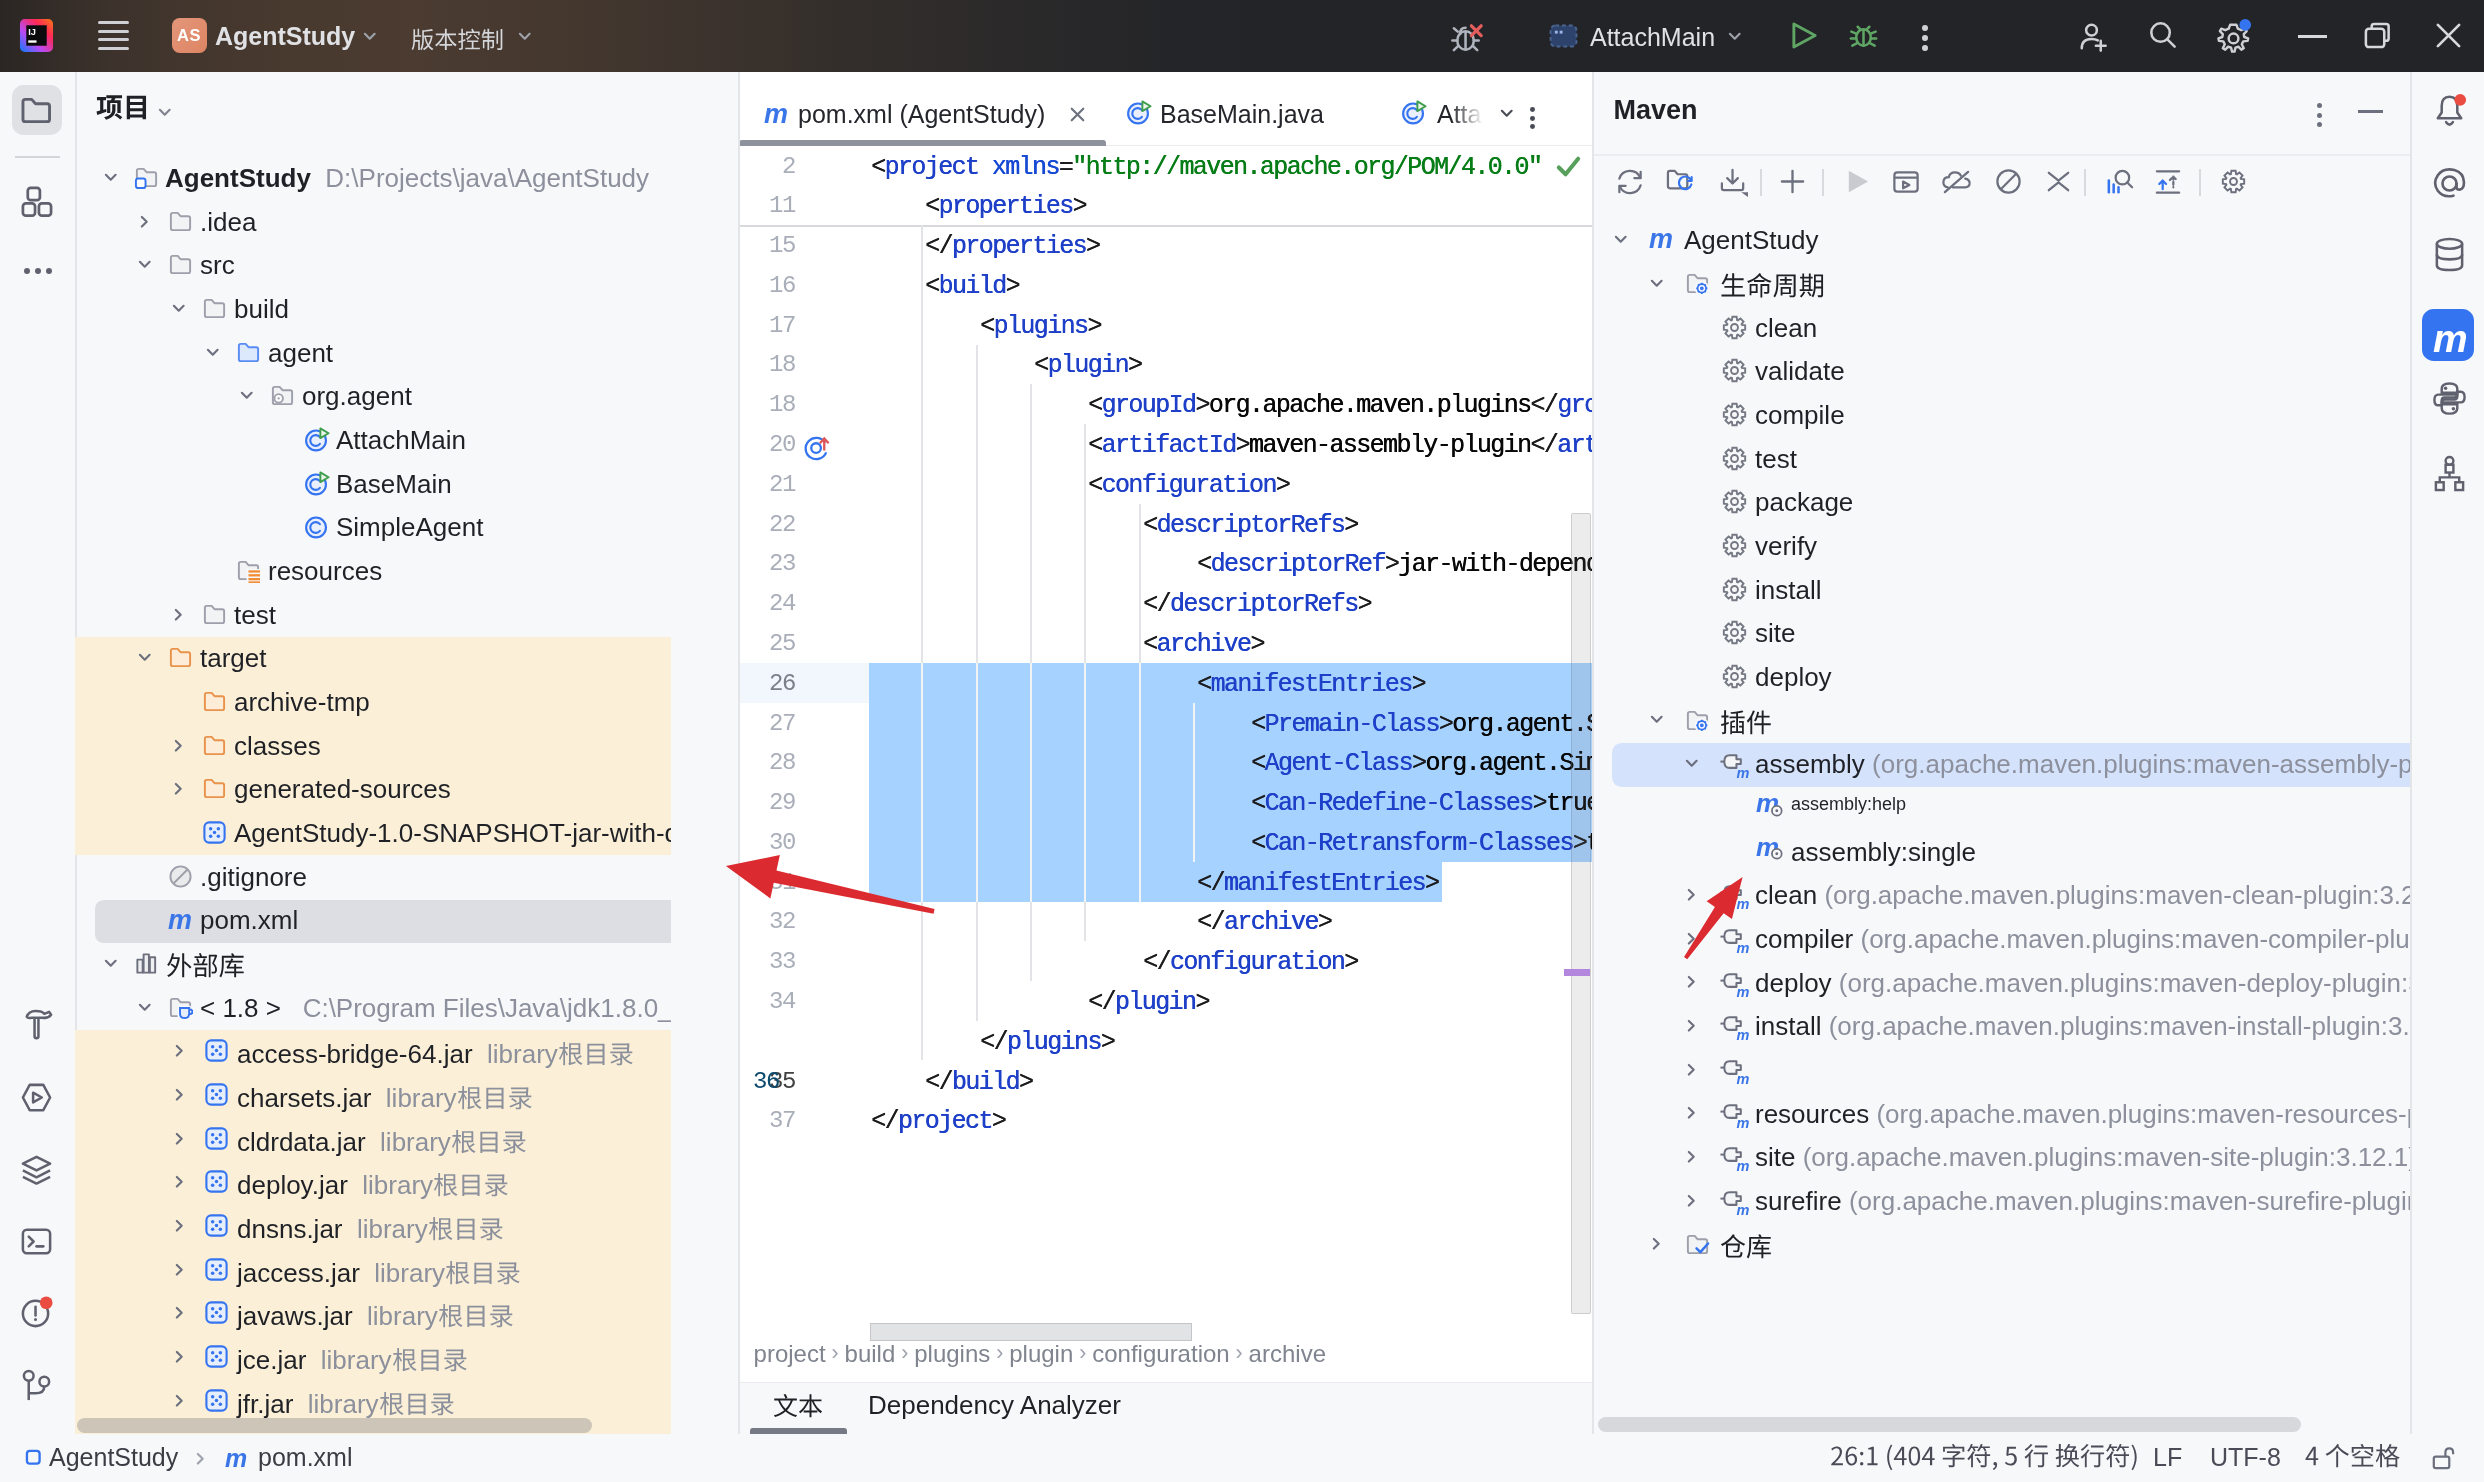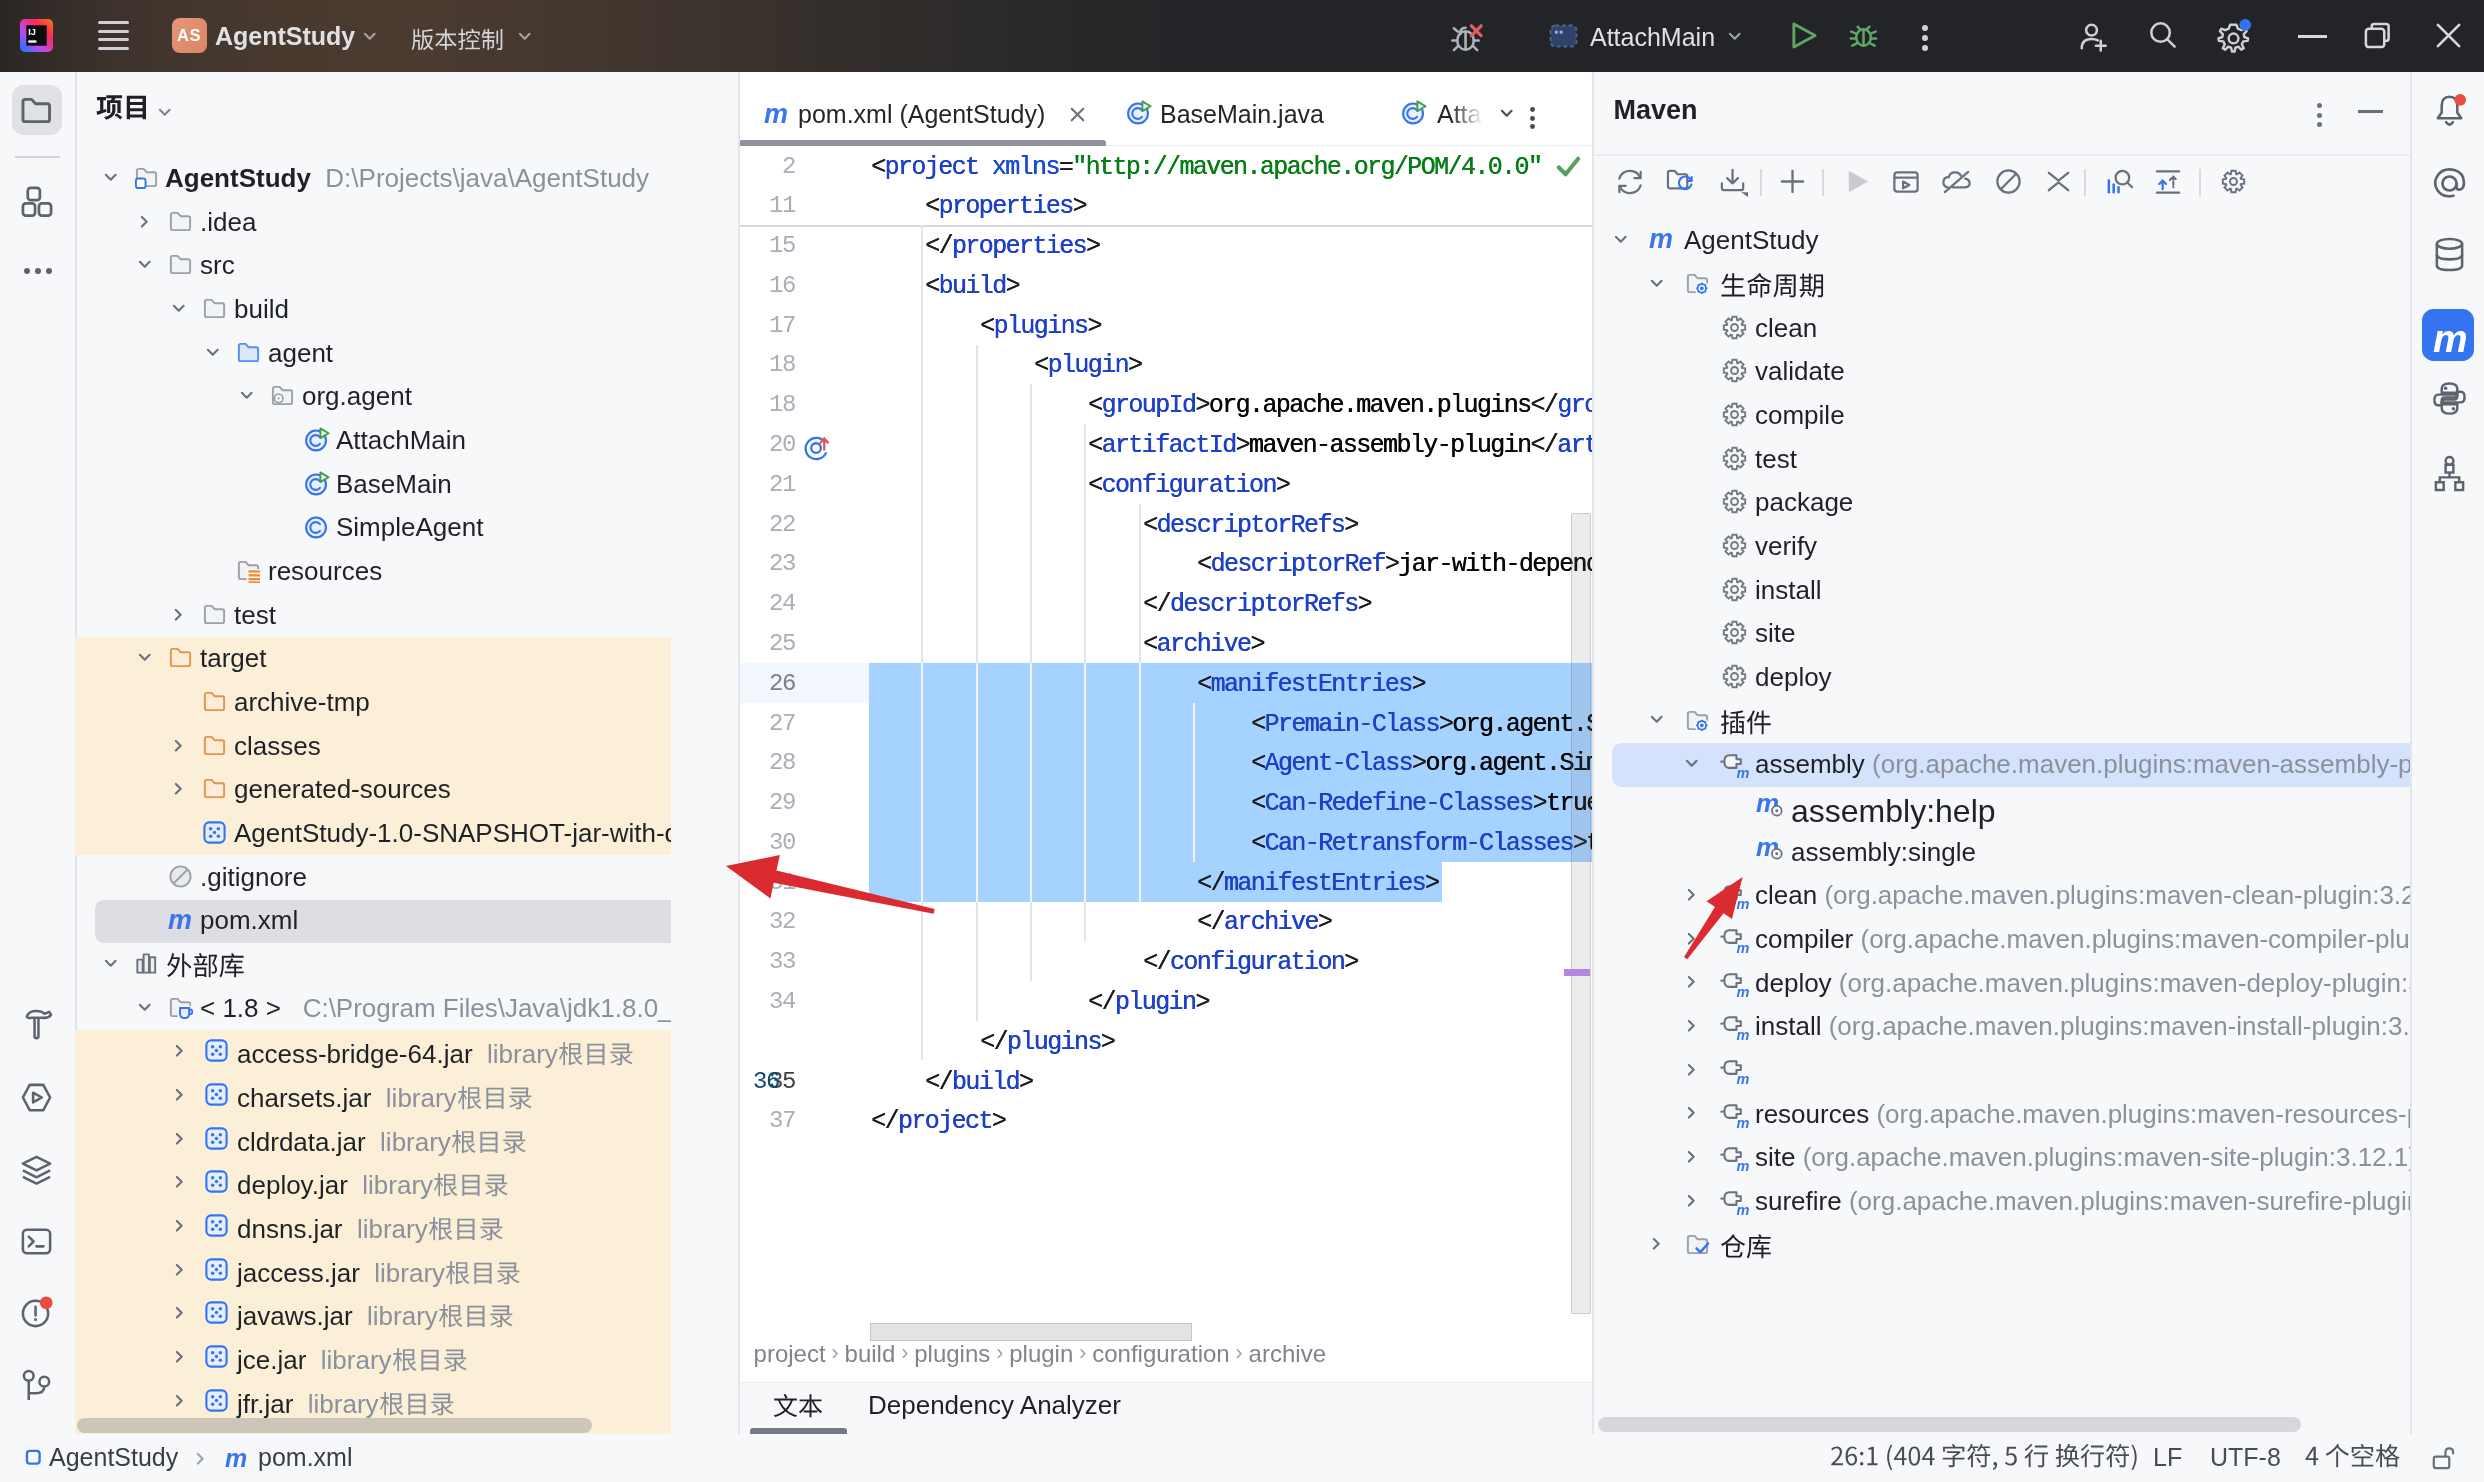--- a/index.html
+++ b/index.html
@@ -839,21 +839,21 @@
         <path d="M12 6.5 L19 6.5 L19 10.5 L23.5 10.5 L23.5 15.5 L19 15.5 L19 19.5 L12 19.5 Q6.5 19.5 6.5 13 Q6.5 6.5 12 6.5 Z" fill="#f4f5f7" stroke="#6c707e" stroke-width="2.1" stroke-linejoin="round"></path>
         <line x1="2.5" y1="13" x2="6.5" y2="13" stroke="#6c707e" stroke-width="2.1"></line>
         <text x="19" y="30" font-family="Liberation Sans" font-style="italic" font-weight="700" font-size="15" fill="#3b76e8">m</text>
       </svg>
       <div class="txt" style="left:161px;top:679px;font-size:26px;color:#1f2126">assembly <span style="color:#8c909c">(org.apache.maven.plugins:maven-assembly-plugin:3.3.0)</span></div>
       <div style="position:absolute;left:162px;top:718px;font:italic 700 26px 'Liberation Sans',sans-serif;color:#3b76e8;line-height:1">m</div>
       <svg style="position:absolute;left:176px;top:732px" width="13.6" height="13.6" viewBox="0 0 14 14">
         <circle cx="7" cy="7" r="5" fill="#f7f8fa" stroke="#6c707e" stroke-width="1.8"></circle>
         <circle cx="7" cy="7" r="1.5" fill="#6c707e"></circle>
       </svg>
-      <div class="txt" style="left:197px;top:723px;font-size:32px;color:#1f2126">assembly:help</div>
+      <div class="txt" style="left:197px;top:723px;font-size:18px;color:#1f2126">assembly:help</div>
       <div style="position:absolute;left:162px;top:762px;font:italic 700 26px 'Liberation Sans',sans-serif;color:#3b76e8;line-height:1">m</div>
       <svg style="position:absolute;left:176px;top:775px" width="13.6" height="13.6" viewBox="0 0 14 14">
         <circle cx="7" cy="7" r="5" fill="#f7f8fa" stroke="#6c707e" stroke-width="1.8"></circle>
         <circle cx="7" cy="7" r="1.5" fill="#6c707e"></circle>
       </svg>
       <div class="txt" style="left:197px;top:767px;font-size:26px;color:#1f2126">assembly:single</div>
       <svg style="position:absolute;left:89px;top:814px" width="17.5" height="17.5" viewBox="0 0 18 18">
         <path d="M6 4 L11 9 L6 14" fill="none" stroke="#6c707e" stroke-width="2.2" stroke-linecap="round" stroke-linejoin="round"></path>
       </svg>
       <svg style="position:absolute;left:124px;top:808px" width="33" height="31" viewBox="0 0 34 32">

